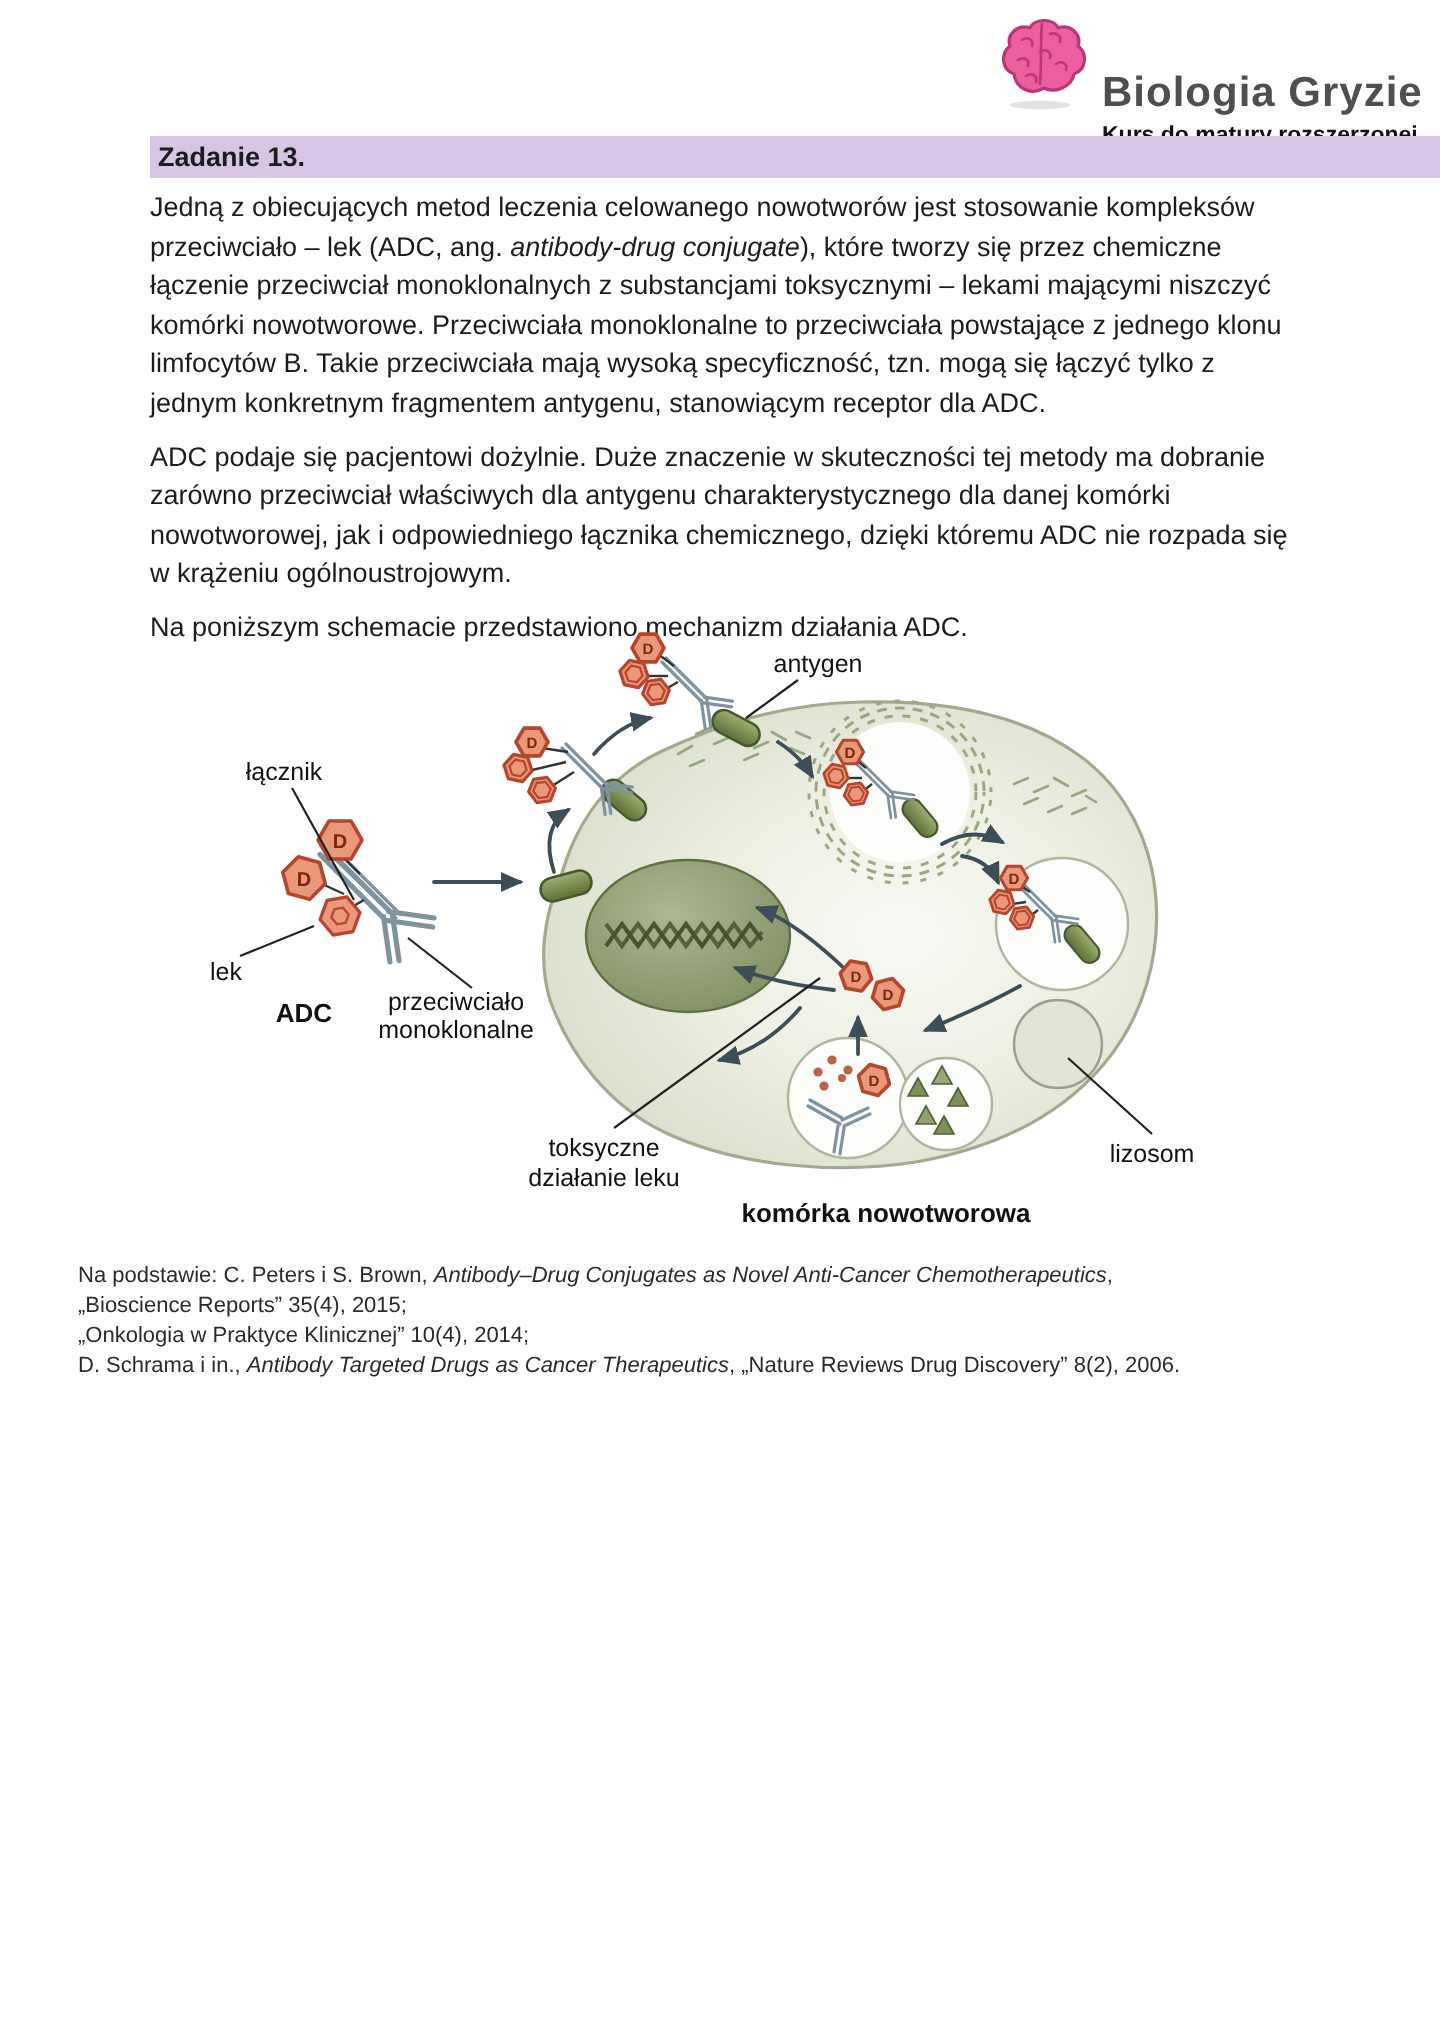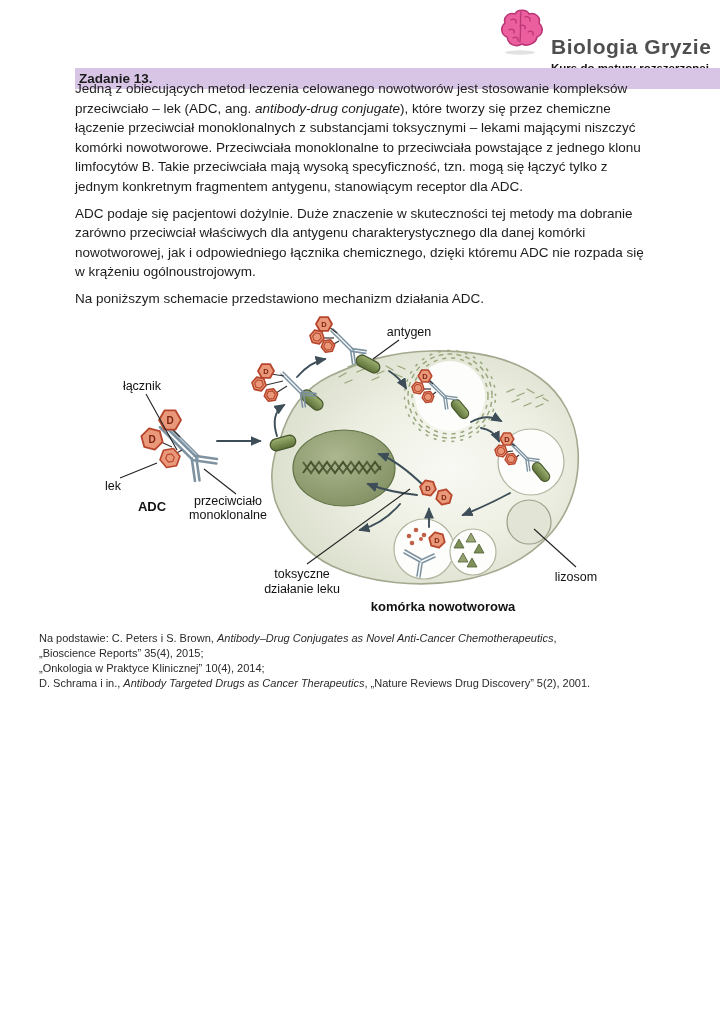--- a/index.html
+++ b/index.html
@@ -6,21 +6,21 @@
   body{width:720px;height:1013px;position:relative;overflow:hidden;
        font-family:"Liberation Sans",sans-serif;color:#1c1c1c;}
   .abs{position:absolute;}
   
   .brand{left:551px;top:11px;margin-top:24px;}
   .brand-title{font-size:21px;font-weight:bold;color:var(--brand_gray,#4f4f4f);letter-spacing:.5px;}
   .brand-sub{font-size:11.5px;font-weight:bold;color:#101010;margin-top:3px;}
   
   .task-bar{left:75px;top:68px;width:679px;height:21px;background:var(--task_bar,#d8c5e6);
             font-size:13.5px;font-weight:bold;line-height:21px;padding-left:4px;box-sizing:border-box;}
-  .body-text{left:75px;top:79px;width:578px;}
+  .body-text{left:75px;top:94px;width:578px;}
   .body-text p{margin:0 0 7px 0;font-size:13.5px;line-height:19.6px;}
   .body-text em{font-style:italic;}
   
   .source{left:39px;top:631px;width:652px;text-align:left;font-size:11px;line-height:15px;color:#2a2a2a;}
   .source em{font-style:italic;}
   
   .lbl{font:12.5px "Liberation Sans",sans-serif;fill:#111;}
   .lblb{font:bold 13px "Liberation Sans",sans-serif;fill:#111;}
   .ab{stroke:var(--antibody_stroke,#7d93a2);stroke-width:1.6;stroke-linecap:round;fill:none;}
   .hex{fill:var(--drug_fill,#e9987a);stroke:var(--drug_stroke,#b7452b);stroke-width:1.8;stroke-linejoin:round;}
@@ -321,14 +321,14 @@
   <text class="lbl" x="302" y="593" text-anchor="middle">działanie leku</text>
   <text class="lbl" x="576" y="581" text-anchor="middle">lizosom</text>
   <text class="lblb" x="443" y="611" text-anchor="middle">komórka nowotworowa</text>
 </svg>
 </div>
 
 <div class="abs source">
   <div><span>Na podstawie: C. Peters i S. Brown, </span><em>Antibody–Drug Conjugates as Novel Anti-Cancer Chemotherapeutics</em><span>,</span></div>
   <div><span>„Bioscience Reports” 35(4), 2015;</span></div>
   <div><span>„Onkologia w Praktyce Klinicznej” 10(4), 2014;</span></div>
-  <div><span>D. Schrama i in., </span><em>Antibody Targeted Drugs as Cancer Therapeutics</em><span>, „Nature Reviews Drug Discovery” 5(2), 2001.</span></div>
+  <div><span>D. Schrama i in., </span><em>Antibody Targeted Drugs as Cancer Therapeutics</em><span>, „Nature Reviews Drug Discovery” 8(2), 2006.</span></div>
 </div>
 
 </body></html>

